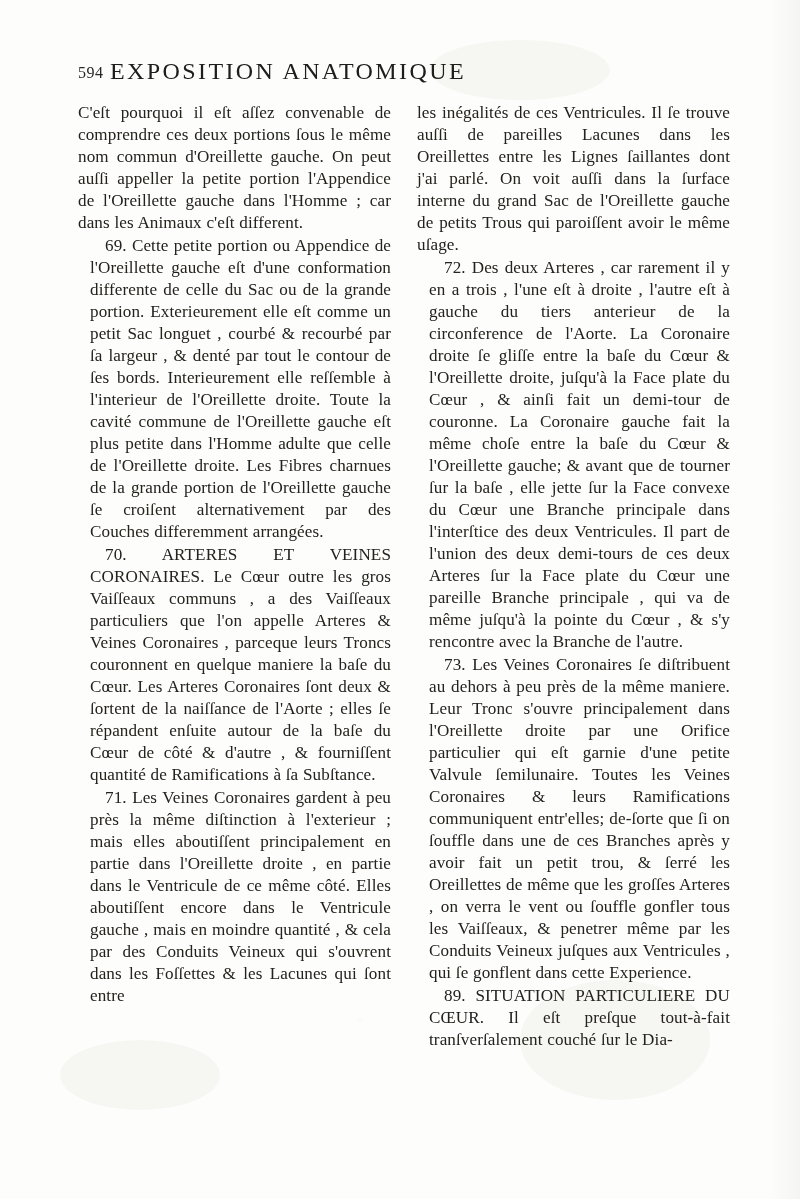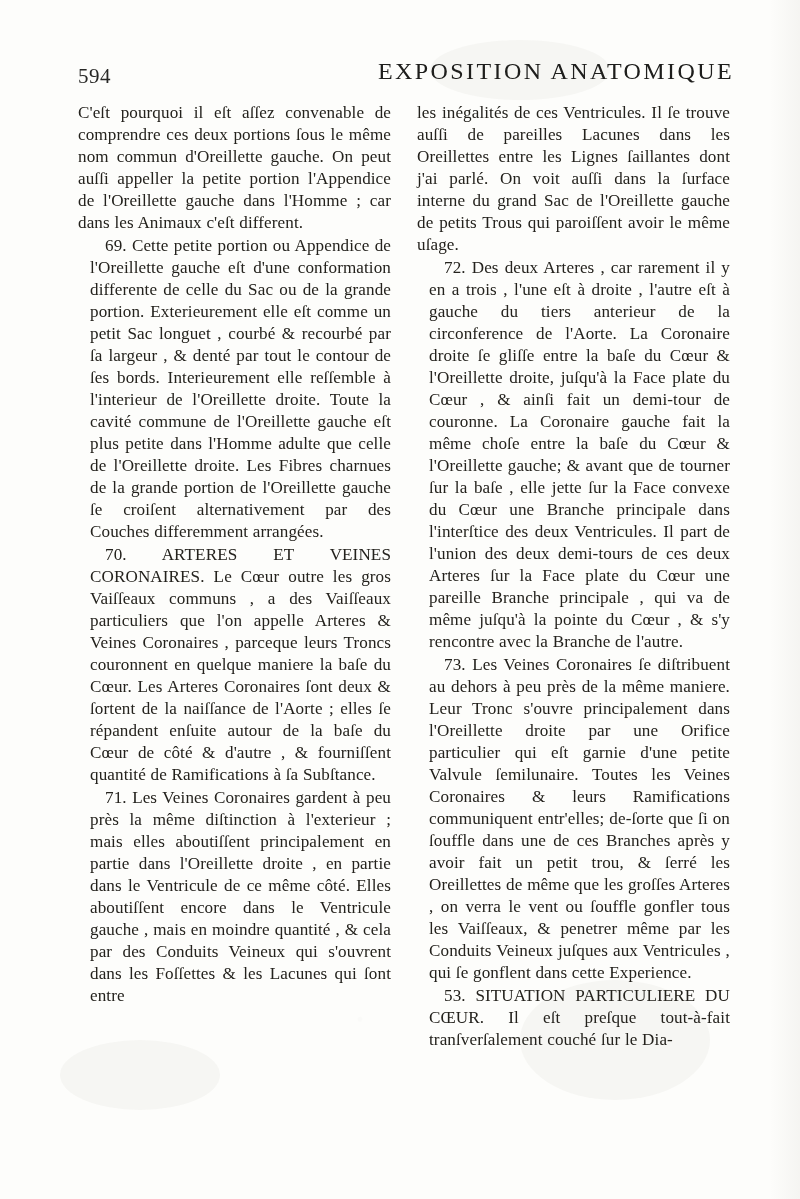--- a/index.html
+++ b/index.html
@@ -33,31 +33,31 @@
     height: 1070px;
   }
   .header-row {
     position: relative;
     height: 40px;
   }
   .folio {
     position: absolute;
     left: 0;
     top: 6px;
-    font-size: 21px;
+    font-size: 16px;
     letter-spacing: 0.5px;
     color: #2a2a28;
     font-family: "Liberation Serif", serif;
   }
   .running-head {
     position: absolute;
-    left: 56px;
+    left: 32px;
     top: 0px;
     width: 600px;
-    text-align: right;
+    text-align: left;
     font-size: 24px;
     letter-spacing: 2.4px;
     color: #20201e;
     font-family: "Liberation Serif", serif;
     font-weight: normal;
   }
   .columns {
     position: absolute;
     top: 44px;
     left: 0;
@@ -128,20 +128,20 @@
         <p class="para">C'eſt pourquoi il eſt aſſez convenable de comprendre ces deux portions ſous le même nom commun d'Oreillette gauche. On peut auſſi appeller la petite portion l'Appendice de l'Oreillette gauche dans l'Homme ; car dans les Animaux c'eſt different.</p>
         <p class="para indent">69. Cette petite portion ou Appendice de l'Oreillette gauche eſt d'une conformation differente de celle du Sac ou de la grande portion. Exterieurement elle eſt comme un petit Sac longuet , courbé &amp; recourbé par ſa largeur , &amp; denté par tout le contour de ſes bords. Interieurement elle reſſemble à l'interieur de l'Oreillette droite. Toute la cavité commune de l'Oreillette gauche eſt plus petite dans l'Homme adulte que celle de l'Oreillette droite. Les Fibres charnues de la grande portion de l'Oreillette gauche ſe croiſent alternativement par des Couches differemment arrangées.</p>
         <p class="para indent">70. ARTERES ET VEINES CORONAIRES. Le Cœur outre les gros Vaiſſeaux communs , a des Vaiſſeaux particuliers que l'on appelle Arteres &amp; Veines Coronaires , parceque leurs Troncs couronnent en quelque maniere la baſe du Cœur. Les Arteres Coronaires ſont deux &amp; ſortent de la naiſſance de l'Aorte ; elles ſe répandent enſuite autour de la baſe du Cœur de côté &amp; d'autre , &amp; fourniſſent quantité de Ramifications à ſa Subſtance.</p>
         <p class="para indent">71. Les Veines Coronaires gardent à peu près la même diſtinction à l'exterieur ; mais elles aboutiſſent principalement en partie dans l'Oreillette droite , en partie dans le Ventricule de ce même côté. Elles aboutiſſent encore dans le Ventricule gauche , mais en moindre quantité , &amp; cela par des Conduits Veineux qui s'ouvrent dans les Foſſettes &amp; les Lacunes qui ſont entre</p>
       </div>
 
       <div class="col">
         <p class="para">les inégalités de ces Ventricules. Il ſe trouve auſſi de pareilles Lacunes dans les Oreillettes entre les Lignes ſaillantes dont j'ai parlé. On voit auſſi dans la ſurface interne du grand Sac de l'Oreillette gauche de petits Trous qui paroiſſent avoir le même uſage.</p>
         <p class="para indent">72. Des deux Arteres , car rarement il y en a trois , l'une eſt à droite , l'autre eſt à gauche du tiers anterieur de la circonference de l'Aorte. La Coronaire droite ſe gliſſe entre la baſe du Cœur &amp; l'Oreillette droite, juſqu'à la Face plate du Cœur , &amp; ainſi fait un demi-tour de couronne. La Coronaire gauche fait la même choſe entre la baſe du Cœur &amp; l'Oreillette gauche; &amp; avant que de tourner ſur la baſe , elle jette ſur la Face convexe du Cœur une Branche principale dans l'interſtice des deux Ventricules. Il part de l'union des deux demi-tours de ces deux Arteres ſur la Face plate du Cœur une pareille Branche principale , qui va de même juſqu'à la pointe du Cœur , &amp; s'y rencontre avec la Branche de l'autre.</p>
         <p class="para indent">73. Les Veines Coronaires ſe diſtribuent au dehors à peu près de la même maniere. Leur Tronc s'ouvre principalement dans l'Oreillette droite par une Orifice particulier qui eſt garnie d'une petite Valvule ſemilunaire. Toutes les Veines Coronaires &amp; leurs Ramifications communiquent entr'elles; de-ſorte que ſi on ſouffle dans une de ces Branches après y avoir fait un petit trou, &amp; ſerré les Oreillettes de même que les groſſes Arteres , on verra le vent ou ſouffle gonfler tous les Vaiſſeaux, &amp; penetrer même par les Conduits Veineux juſques aux Ventricules , qui ſe gonflent dans cette Experience.</p>
-        <p class="para indent">53. SITUATION PARTICULIERE DU CŒUR. Il eſt preſque tout-à-fait tranſverſalement couché ſur le Dia-</p>
+        <p class="para indent">89. SITUATION PARTICULIERE DU CŒUR. Il eſt preſque tout-à-fait tranſverſalement couché ſur le Dia-</p>
       </div>
 
     </div>
   </div>
 
   <div class="edge-shade"></div>
 </div>
 
 </body></html>

